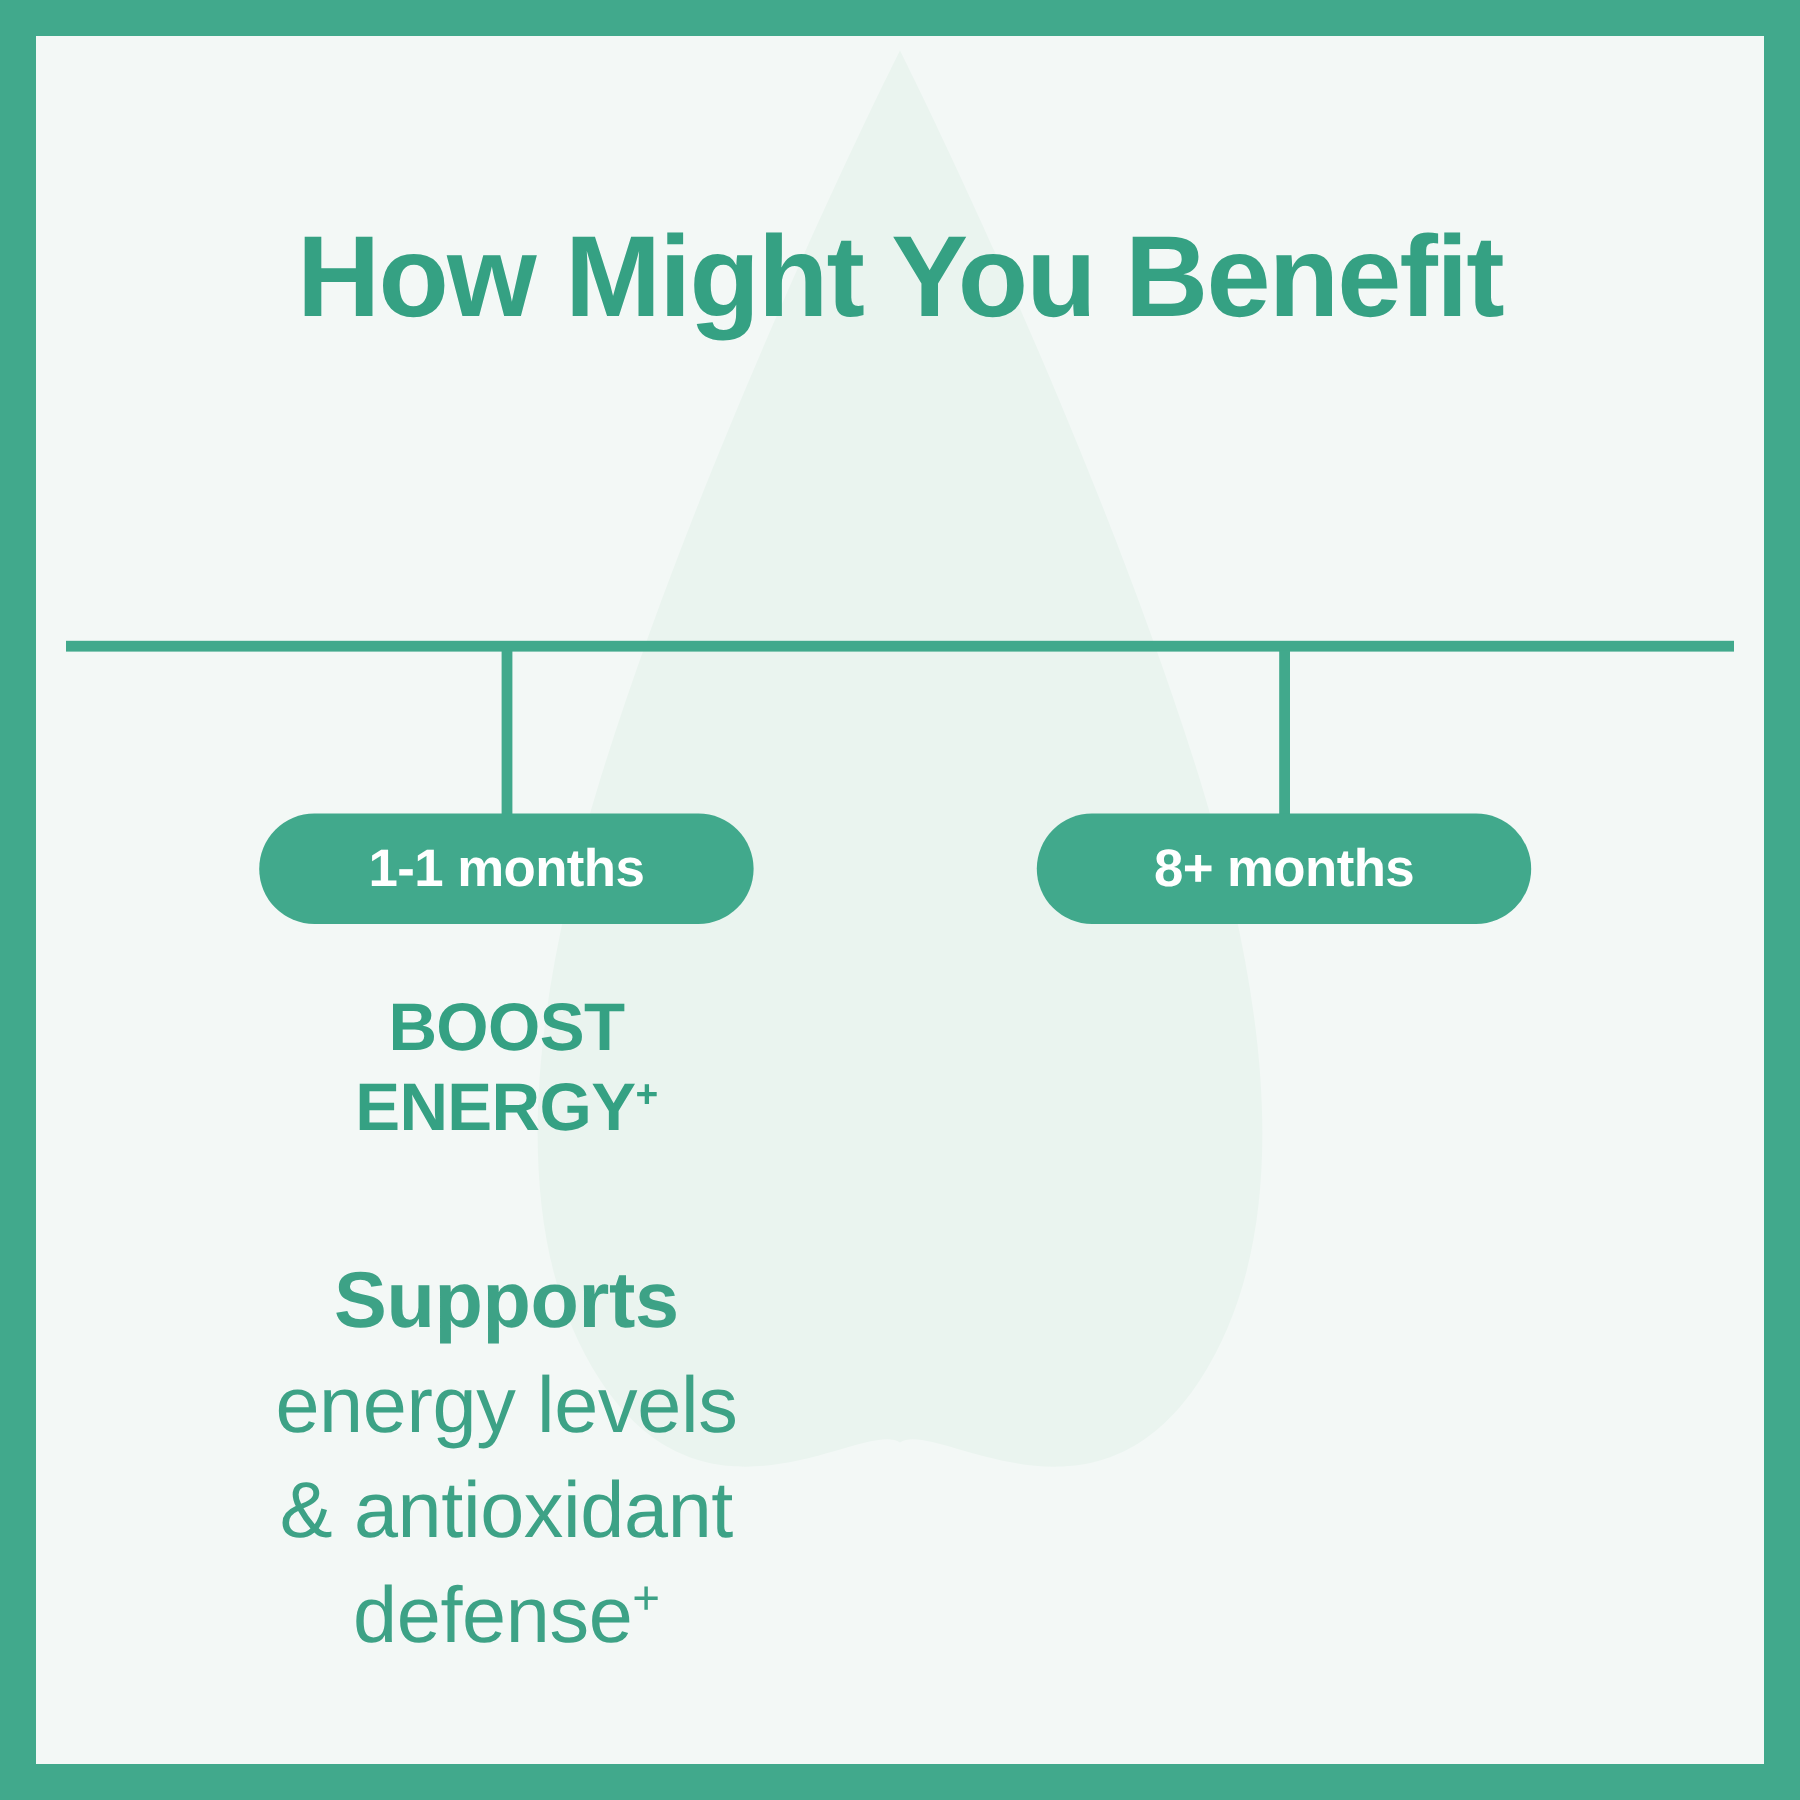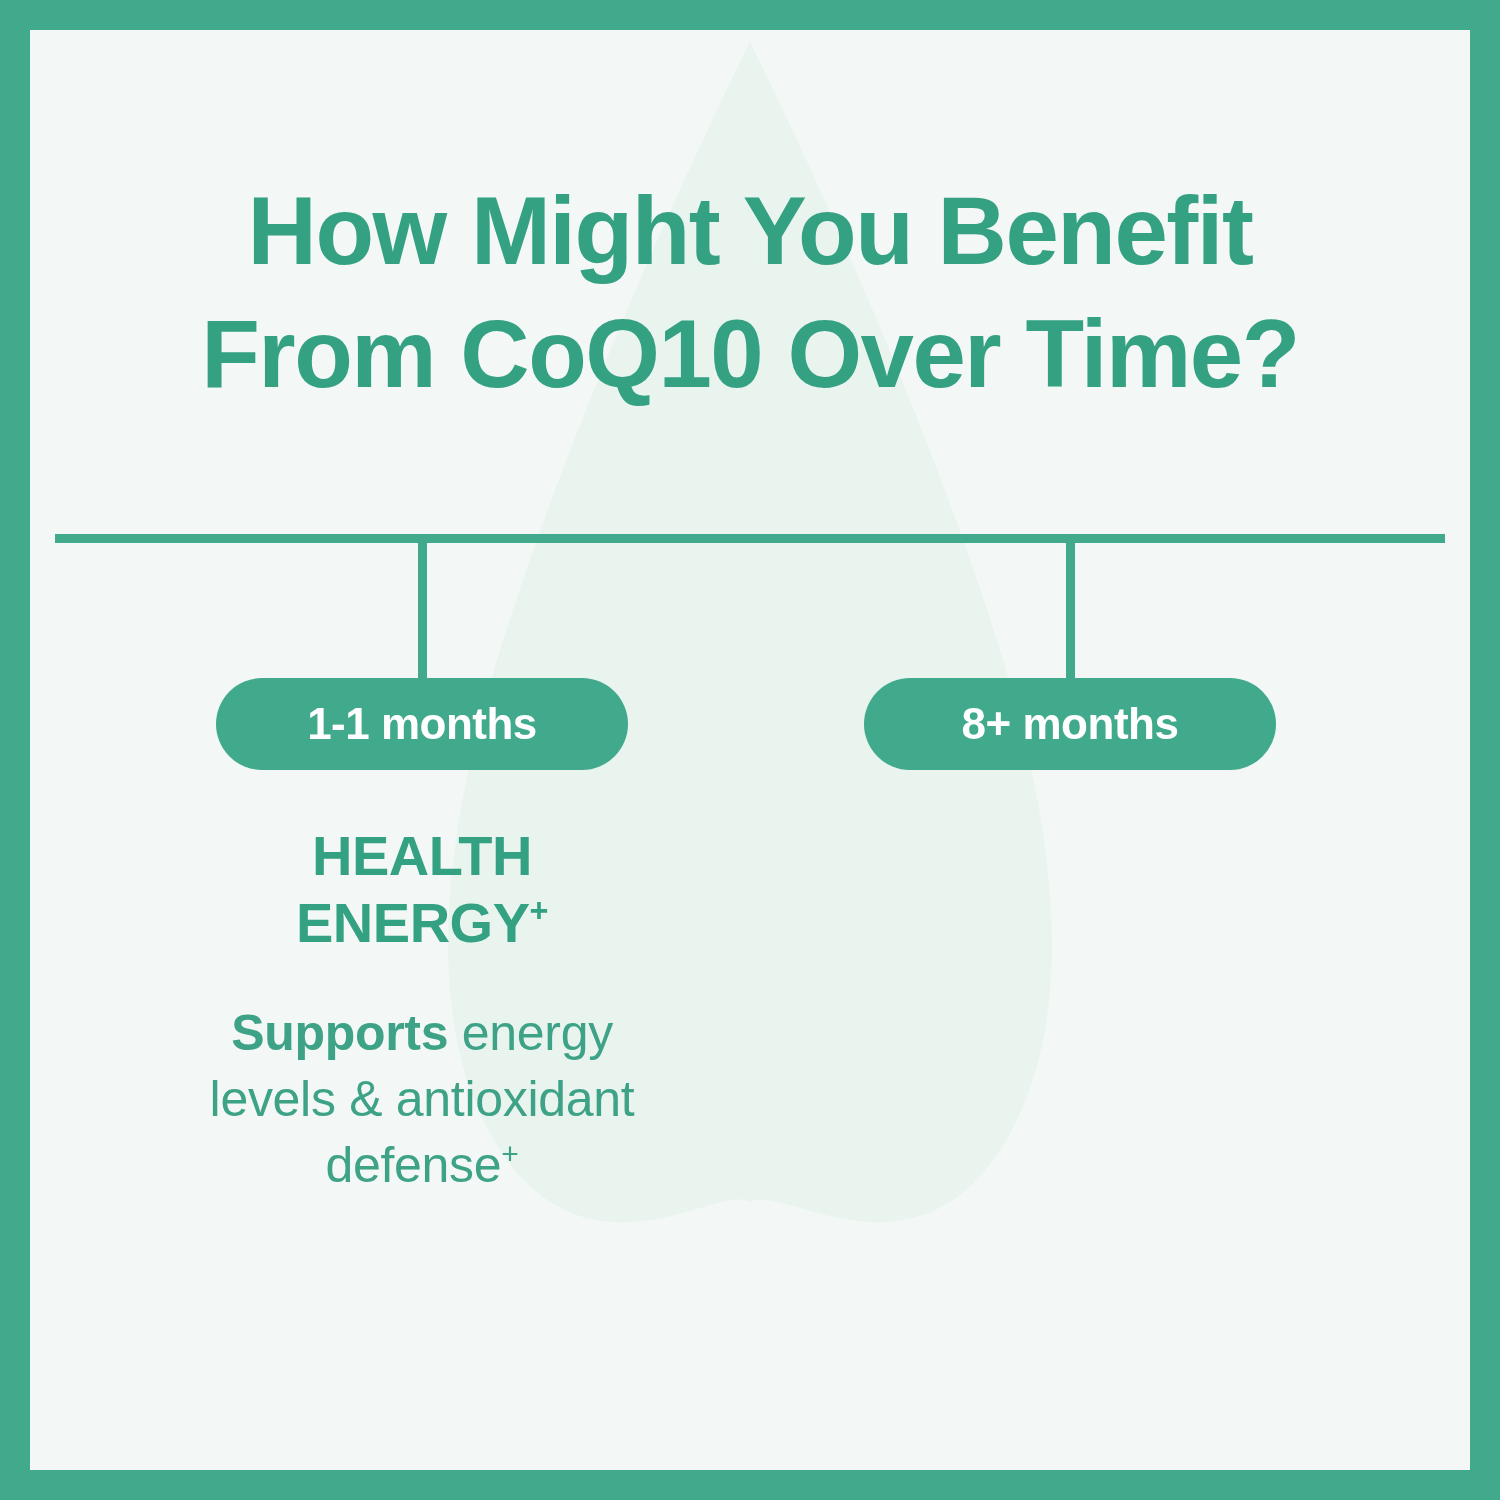--- a/index.html
+++ b/index.html
@@ -124,22 +124,22 @@
     line-height: 1.2;
     letter-spacing: -0.5px;
   }
   .benefit-heading .sup {
     font-size: 0.58em;
     vertical-align: super;
     line-height: 0;
   }
 
   .benefit-body {
-    margin-top: 44px;
-    font-size: 50px;
+    margin-top: 84px;
+    font-size: 66px;
     color: #3da286;
     line-height: 1.32;
     font-weight: normal;
     letter-spacing: -0.3px;
   }
   .benefit-body .lead {
     font-weight: bold;
   }
   .benefit-body .sup {
     font-size: 0.6em;
@@ -161,34 +161,33 @@
                C 720 12, 560 330, 470 620
                C 410 815, 392 1000, 470 1120
                C 560 1258, 690 1152, 720 1172
                C 750 1152, 880 1258, 970 1120
                C 1048 1000, 1030 815, 970 620
                C 880 330, 720 12, 720 12 Z" fill="#eaf4ef"></path>
     </svg>
 
     <div class="title-block">
       <div class="title-line">How Might You Benefit</div>
-      <div class="title-line">From CoQ10 Over Time?</div>
     </div>
 
     <div class="hrule"></div>
     <div class="vline left"></div>
     <div class="vline right"></div>
 
     <div class="columns">
 
       <div class="column left">
         <div class="pill">1-1 months</div>
 
         <div class="benefit-heading">
-          <span>HEALTH</span><br>
+          <span>BOOST</span><br>
           <span>ENERGY</span><span class="sup">+</span>
         </div>
 
         <div class="benefit-body">
           <span class="lead">Supports</span><span> energy levels &amp; antioxidant defense</span><span class="sup">+</span>
         </div>
       </div>
 
       <div class="column right">
         <div class="pill">8+ months</div>

